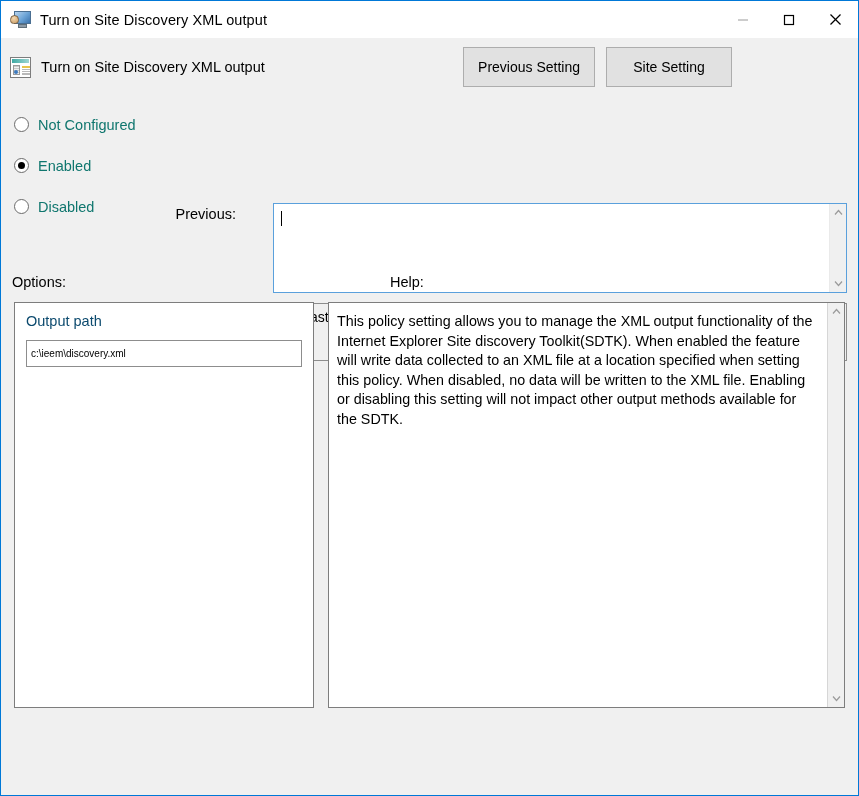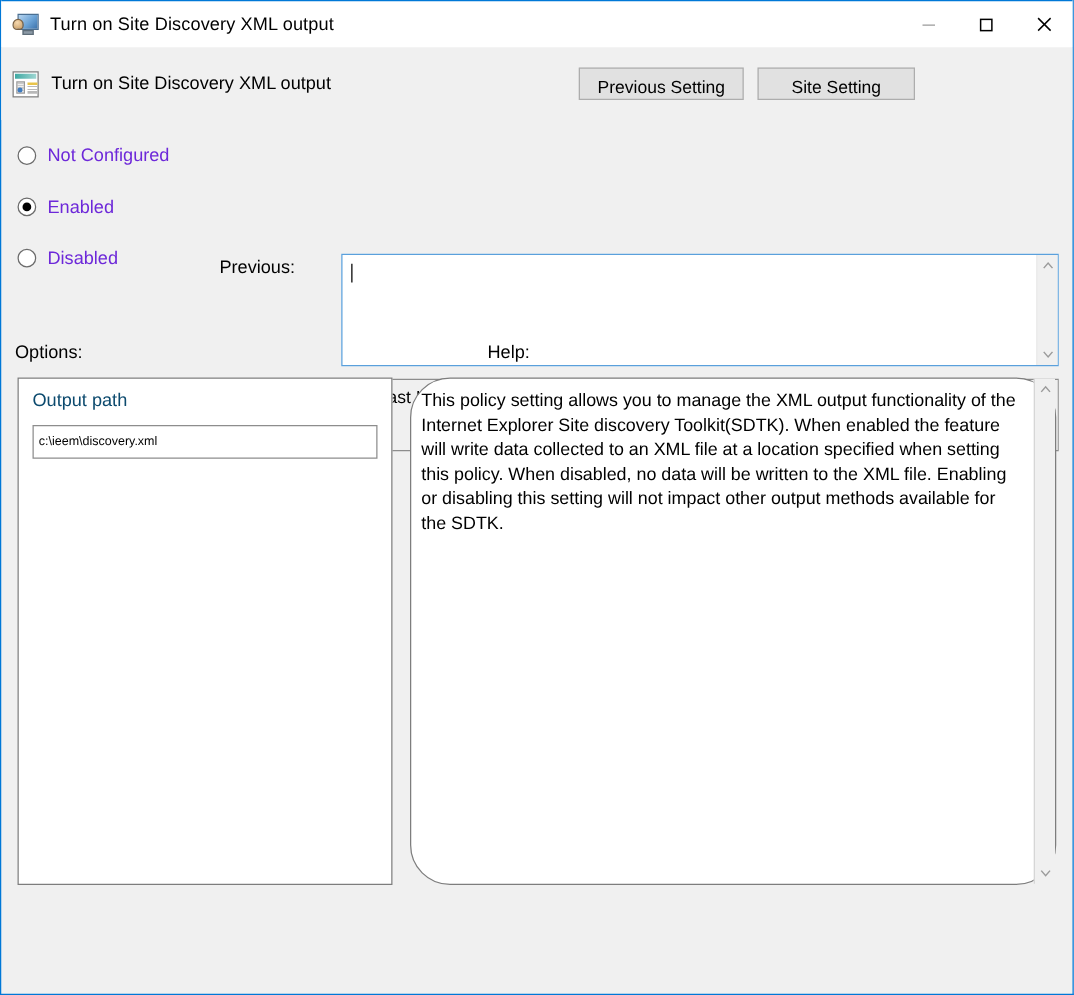--- a/index.html
+++ b/index.html
@@ -136,21 +136,21 @@
     gap: 11px;
     margin-right: 126px;
   }
   .btn {
     font-family: "Liberation Sans", sans-serif;
     font-size: 14px;
     color: #000000;
     background: #e1e1e1;
     border: 1px solid #adadad;
     padding: 0 14px;
-    height: 26px;
+    height: 40px;
     line-height: 28px;
     cursor: default;
     white-space: nowrap;
   }
   .btn.wide { min-width: 126px; }
 
   
   .settings {
     flex: 0 0 auto;
     height: 172px;
@@ -179,21 +179,21 @@
   .radio-row.selected .radio-mark::after {
     content: "";
     position: absolute;
     left: 3px; top: 3px;
     width: 7px; height: 7px;
     border-radius: 50%;
     background: #000000;
   }
   .radio-label {
     font-size: 14.5px;
-    color: #6d28d9;
+    color: #0f766e;
     white-space: nowrap;
   }
 
   .field-label {
     position: absolute;
     font-size: 14.5px;
     color: #000000;
     text-align: right;
     white-space: nowrap;
   }
@@ -304,21 +304,20 @@
     background: #ffffff;
     border: 1px solid #8d8d8d;
     font-family: "Liberation Sans", sans-serif;
     font-size: 10px;
     color: #000000;
     padding: 0 4px;
     outline: none;
   }
   .help-panel {
     flex: 1 1 auto;
-    border-radius: 32px;
   }
   .help-text {
     flex: 1 1 auto;
     padding: 9px 7px 0 8px;
     font-size: 14.3px;
     line-height: 19.5px;
     color: #000000;
     white-space: pre-wrap;
     overflow: hidden;
   }

